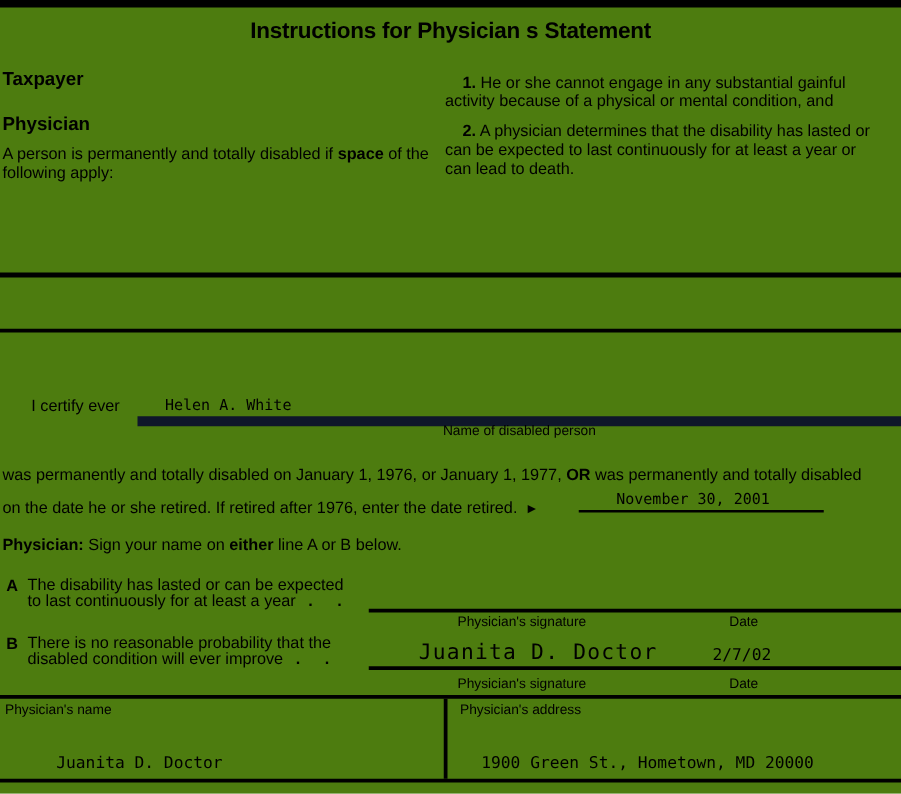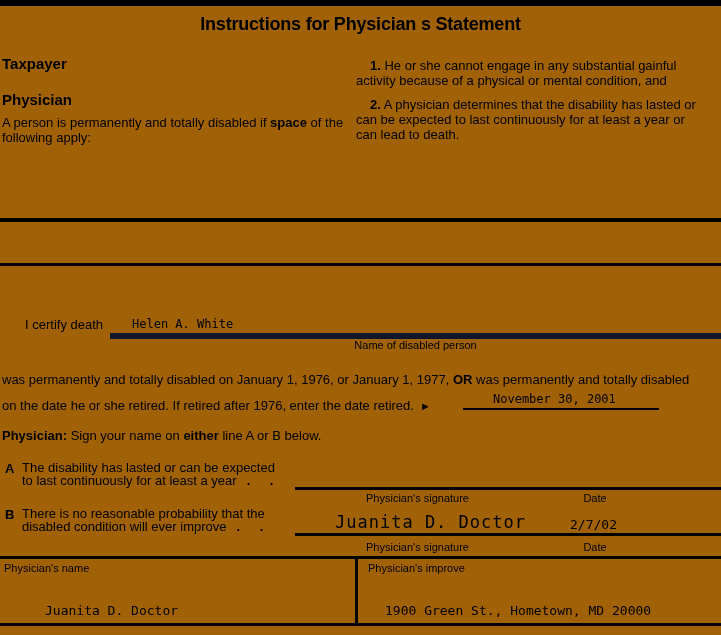--- a/index.html
+++ b/index.html
@@ -1,17 +1,17 @@
 <!DOCTYPE html>
 <html><head>
 <meta charset="utf-8">
 <style>
   html,body { margin:0; padding:0; background:#fff; }
   .page {
-    position:relative; width:721px; height:635px; background:#a16207;
+    position:relative; width:721px; height:635px; background:#4d7c0f;
     font-family:"Liberation Sans", sans-serif; color:#000; overflow:hidden;
   }
   .rule { position:absolute; left:0; width:721px; background:#000; }
   .topbar { top:0; height:6px; }
   .rule1 { top:218px; height:4px; }
   .rule2 { top:263px; height:3px; }
   .rule3 { top:556px; height:3px; }
   .rule4 { top:623px; height:3px; }
 
   .title {
@@ -27,21 +27,21 @@
   .body-p { margin:8px 0 0 0; }
   .num-p { margin:0 0 9px 0; text-indent:14px; }
   b { font-weight:bold; }
 
   .stmt-heading { position:absolute; top:231px; left:0; width:721px; text-align:center; font-size:15px; }
   .stmt-heading .bold-part { font-weight:bold; }
 
   .certify-label { position:absolute; left:25px; top:317px; font-size:13px; }
   .certify-line {
     position:absolute; left:110px; top:312px; width:611px; height:21px;
-    border-bottom:6px solid #0f172a;
+    border-bottom:8px solid #0f172a;
   }
   .hand { font-family:"DejaVu Sans Mono", monospace; }
   .certify-line .hand { position:absolute; left:22px; bottom:2px; font-size:12px; }
   .name-caption { position:absolute; left:110px; top:339px; width:611px; text-align:center; font-size:11px; }
 
   .para-line { position:absolute; left:2px; font-size:13px; white-space:nowrap; }
   .para1 { top:372px; width:719px; }
   .para2 { top:398px; }
   .arrow { font-size:11px; margin-left:6px; }
   .date-field {
@@ -93,21 +93,21 @@
   </div>
 
   <div class="col col-right">
     <p class="num-p"><b>1.</b><span> He or she cannot engage in any substantial gainful activity because of a physical or mental condition, and</span></p>
     <p class="num-p"><b>2.</b><span> A physician determines that the disability has lasted or can be expected to last continuously for at least a year or can lead to death.</span></p>
   </div>
 
   <div class="rule rule1"></div>
   <div class="rule rule2"></div>
 
-  <div class="certify-label">I certify death</div>
+  <div class="certify-label">I certify ever</div>
   <div class="certify-line">
     <span class="hand">Helen A. White</span>
   </div>
   <div class="name-caption">Name of disabled person</div>
 
   <div class="para-line para1"><span>was permanently and totally disabled on January 1, 1976, or January 1, 1977, </span><b>OR</b><span> was permanently and totally disabled</span></div>
   <div class="para-line para2"><span>on the date he or she retired. If retired after 1976, enter the date retired.</span><span class="arrow">►</span></div>
   <div class="date-field">
     <span class="hand">November 30, 2001</span>
   </div>
@@ -132,17 +132,17 @@
     <span class="hand sig-hand">Juanita D. Doctor</span>
     <span class="hand date-hand">2/7/02</span>
   </div>
   <div class="cap capsigB">Physician's signature</div>
   <div class="cap capdateB">Date</div>
 
   <div class="rule rule3"></div>
   <div class="foot-divider"></div>
   <div class="foot-label fl-name">Physician's name</div>
   <div class="foot-value fv-name hand">Juanita D. Doctor</div>
-  <div class="foot-label fl-addr">Physician's improve</div>
+  <div class="foot-label fl-addr">Physician's address</div>
   <div class="foot-value fv-addr hand">1900 Green St., Hometown, MD 20000</div>
   <div class="rule rule4"></div>
 
 </div>
 
 </body></html>

